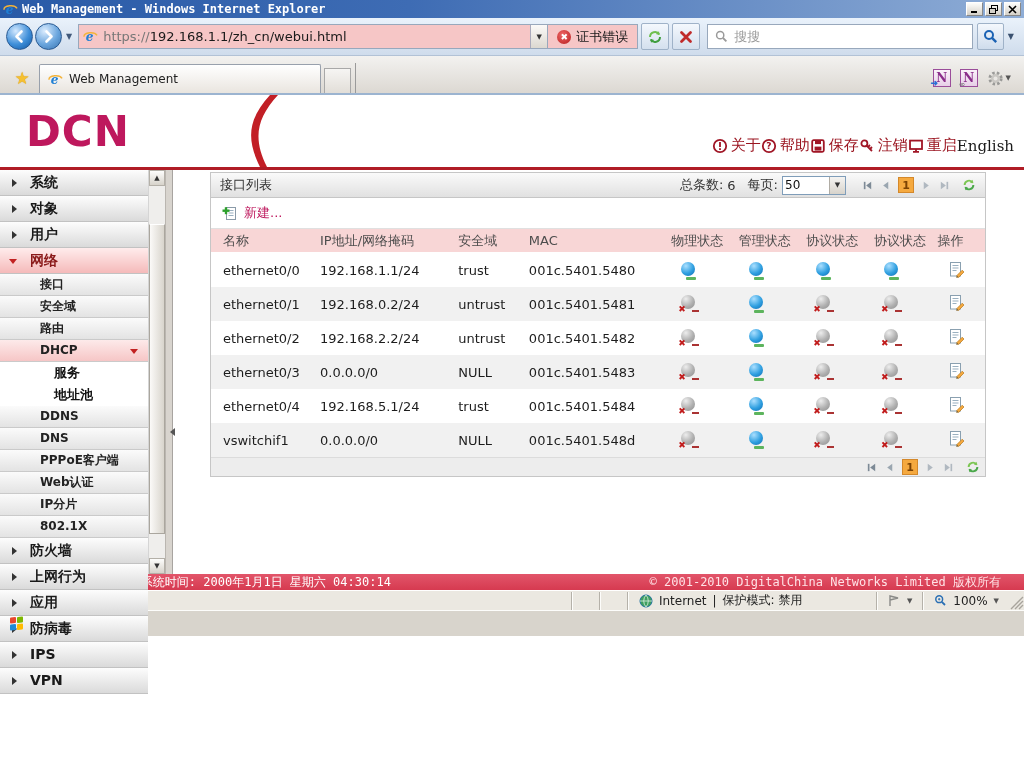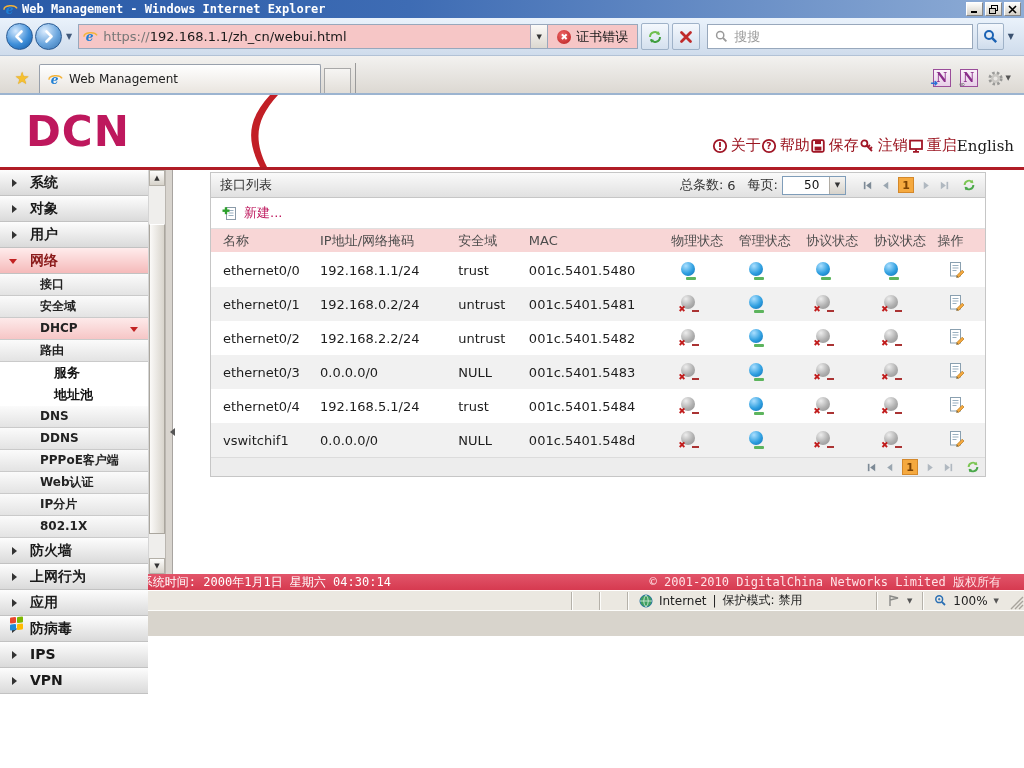--- a/index.html
+++ b/index.html
@@ -68,21 +68,21 @@
   .sb-thumb{position:absolute;top:54px;left:0;width:16px;height:310px;background:linear-gradient(90deg,#fbfaf8,#d8d4cc);border:1px solid #aaa69e;border-top-color:#fff}
   .splitter{width:8px;background:#d8d4ce;border-left:1px solid #bab6b0;border-right:1px solid #a8a4a0;position:relative;flex:none}
   .col-arr{position:absolute;top:258px;left:0;width:0;height:0;border:4px solid transparent;border-right:5px solid #555}
 
   
   .content{flex:1;padding:2px 0 0 37px;background:#fff}
   .panel{width:776px;border:1px solid #c6c6c6}
   .panel-hd{height:25px;background:linear-gradient(#fafafa,#e1e1e1);border-bottom:1px solid #c6c6c6;display:flex;align-items:center;padding:0 9px;color:#333}
   .panel-hd .grow{flex:1}
   .cntlbl{margin-right:4px}.cntval{margin-right:12px}
-  .sel50{width:64px;height:19px;border:1px solid #7f9db9;background:#fff;display:flex;align-items:center;padding-left:21px;font-size:12px;color:#111;margin-right:16px}
+  .sel50{width:64px;height:19px;border:1px solid #7f9db9;background:#fff;display:flex;align-items:center;padding-left:2px;font-size:12px;color:#111;margin-right:16px}
   .sel50 .dd{margin-left:auto;width:16px;height:17px;background:linear-gradient(#f5f4f2,#d7d3cb);border-left:1px solid #b0aca4;display:flex;align-items:center;justify-content:center;font-size:7px;color:#333}
   .pager{display:flex;align-items:center;gap:7px}
   .pgbtn{display:inline-flex;cursor:pointer}
   .pgcur{min-width:16px;height:16px;background:#f5a93f;border:1px solid #d4882a;color:#7c4203;font:bold 11px "DejaVu Sans";display:flex;align-items:center;justify-content:center;padding:0 2px}
   .rfbtn{display:inline-flex;margin-left:5px;cursor:pointer}
   .toolrow{height:31px;background:#fff;border-bottom:1px solid #e0e0e0;display:flex;align-items:center;gap:6px;padding-left:11px;color:#be185d}
   .ifc-table{border-collapse:collapse;table-layout:fixed;width:774px;font-size:13px;color:#1d1d1d}
   .ifc-table th{height:24px;background:#f8d6d6;color:#4d4d4d;font-weight:normal;text-align:left;border-bottom:2px solid #fff}
   .ifc-table td{height:34px}
   .ifc-table tr.even td{background:#f1f1f1}
@@ -291,26 +291,26 @@
 </div>
 
 <div class="workarea">
   <div class="sidebar">
       <div class="nav-item lv1"><span class="arr-r"></span><span>系统</span></div>
       <div class="nav-item lv1"><span class="arr-r"></span><span>对象</span></div>
       <div class="nav-item lv1"><span class="arr-r"></span><span>用户</span></div>
       <div class="nav-item lv1 sel"><span class="arr-d"></span><span>网络</span></div>
       <div class="nav-item lv2"><span>接口</span></div>
       <div class="nav-item lv2"><span>安全域</span></div>
+      <div class="nav-item lv2"><span>路由</span></div>
       <div class="nav-item lv2 sel"><span class="arr-d"></span><span>DHCP</span></div>
-      <div class="nav-item lv2"><span>路由</span></div>
       <div class="nav-item lv3"><span>服务</span></div>
       <div class="nav-item lv3"><span>地址池</span></div>
+      <div class="nav-item lv2"><span>DDNS</span></div>
       <div class="nav-item lv2"><span>DNS</span></div>
-      <div class="nav-item lv2"><span>DDNS</span></div>
       <div class="nav-item lv2"><span>PPPoE客户端</span></div>
       <div class="nav-item lv2"><span>Web认证</span></div>
       <div class="nav-item lv2"><span>IP分片</span></div>
       <div class="nav-item lv2"><span>802.1X</span></div>
       <div class="nav-item lv1"><span class="arr-r"></span><span>防火墙</span></div>
       <div class="nav-item lv1"><span class="arr-r"></span><span>上网行为</span></div>
       <div class="nav-item lv1"><span class="arr-r"></span><span>应用</span></div>
       <div class="nav-item lv1"><span class="arr-r"></span><span>防病毒</span></div>
       <div class="nav-item lv1"><span class="arr-r"></span><span>IPS</span></div>
       <div class="nav-item lv1"><span class="arr-r"></span><span>VPN</span></div>

